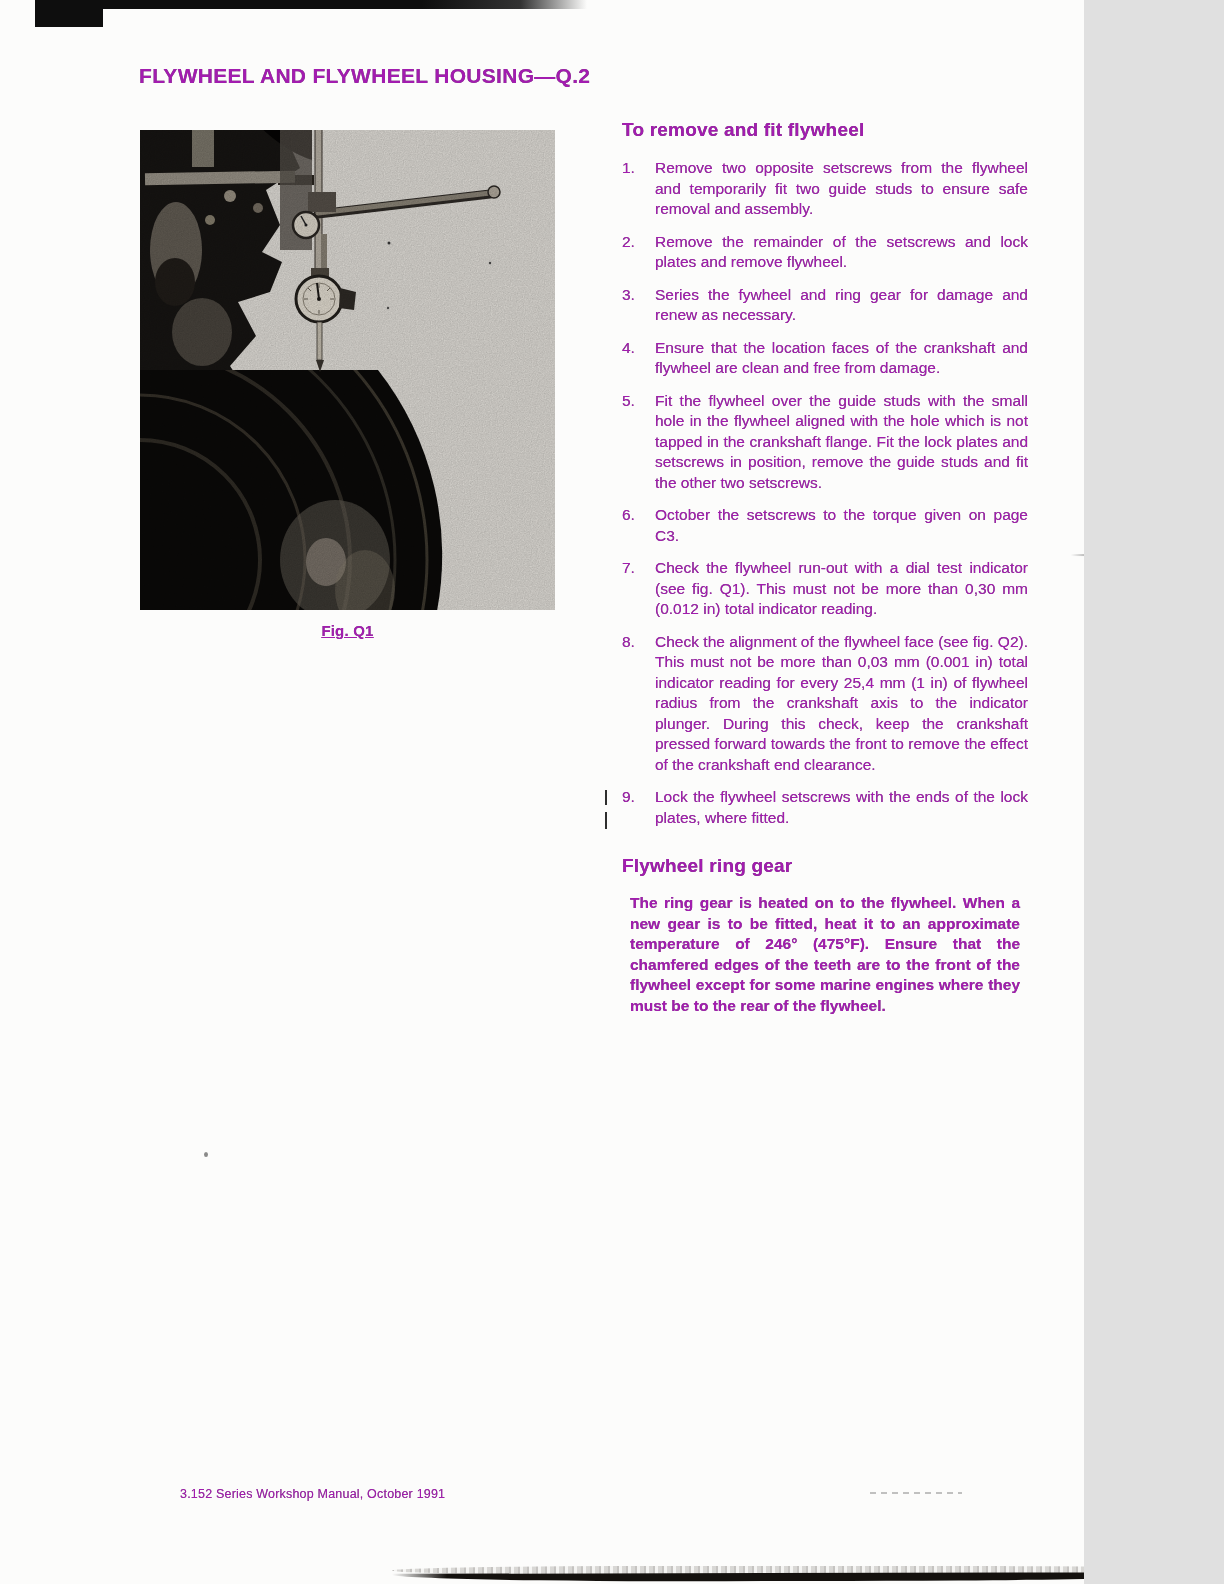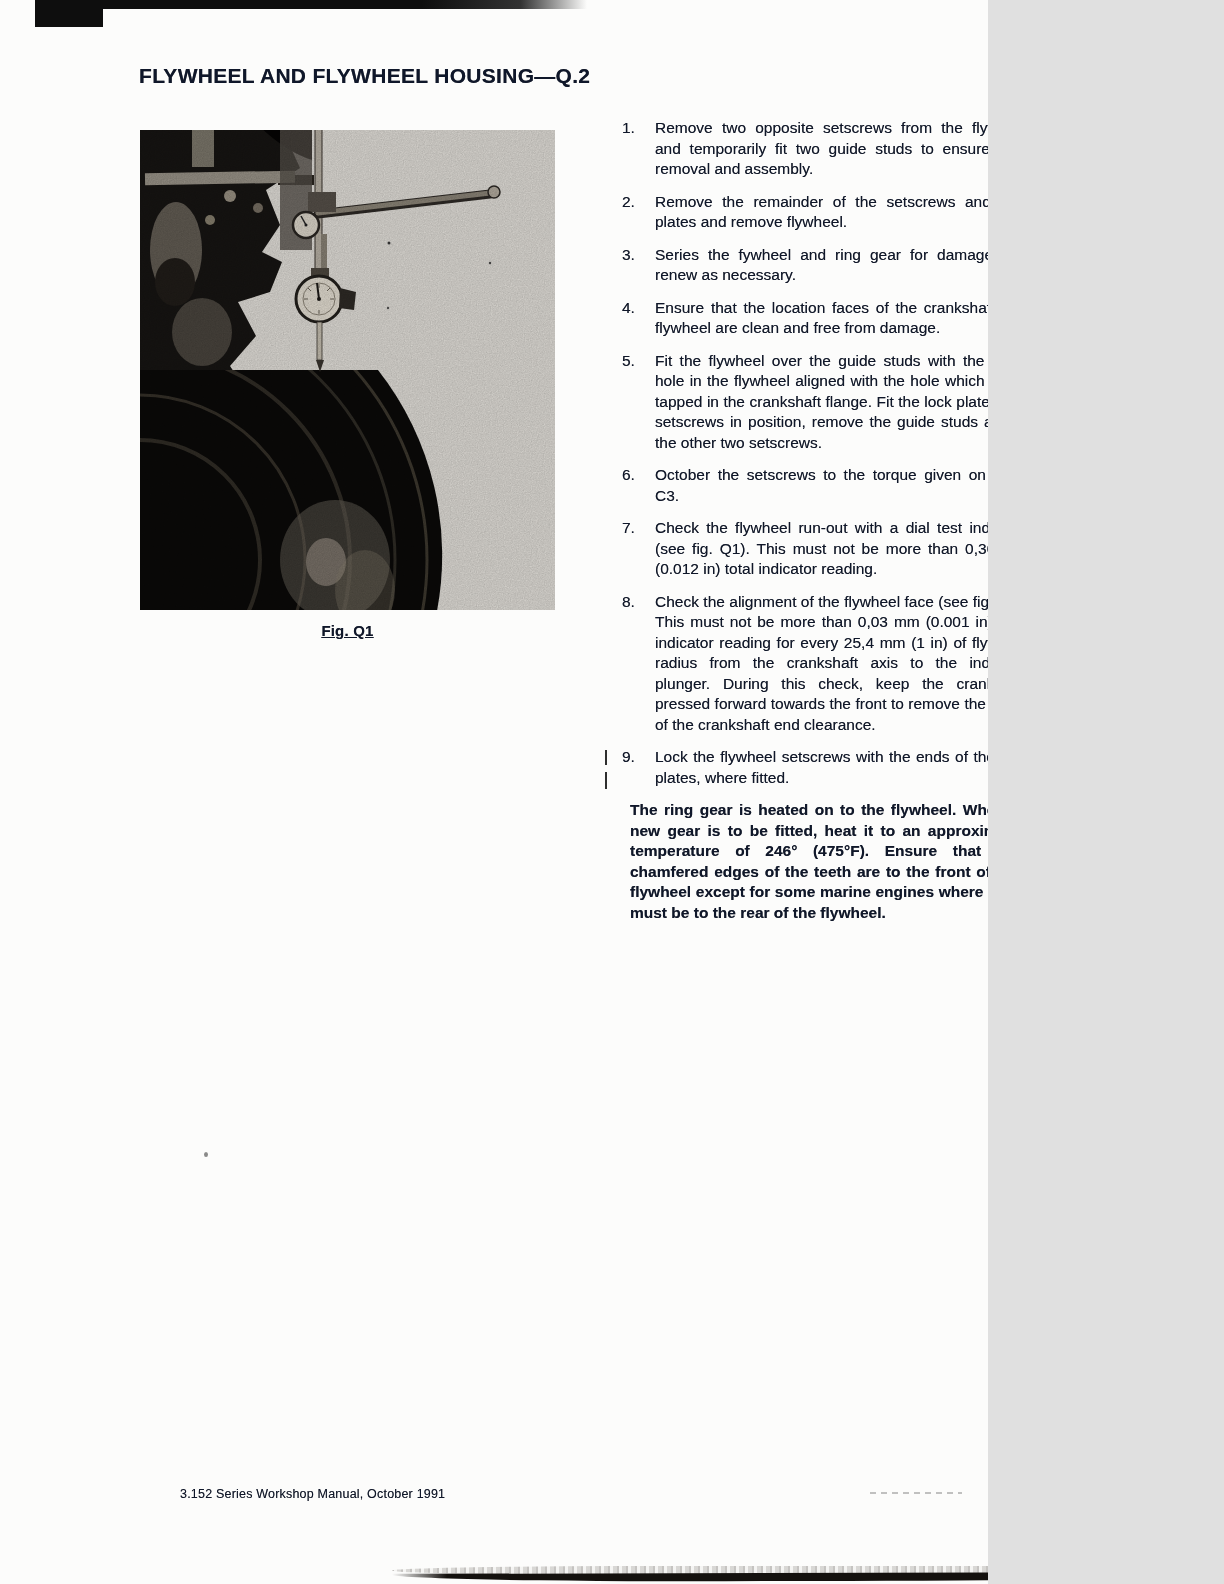--- a/index.html
+++ b/index.html
@@ -1,20 +1,20 @@
 <!DOCTYPE html>
 <html><head>
 <meta charset="utf-8">
 <style>
   html,body { margin:0; padding:0; background:#e0e0e0; }
   .page {
-    position:relative; width:988px; height:1584px;
+    position:relative; width:1084px; height:1584px;
     background:#fcfcfb; overflow:hidden;
     font-family:"Liberation Sans", sans-serif;
-    color:#0f172a;
+    color:#a21caf;
   }
   
   .corner-block { position:absolute; left:35px; top:0; width:68px; height:27px; background:#0e0e0e; }
   .corner-bar   { position:absolute; left:35px; top:0; width:552px; height:9px;
                   background:linear-gradient(90deg,#0e0e0e 70%, #333 88%, rgba(14,14,14,0) 100%); }
   .bottom-band  { position:absolute; left:392px; top:1564px; width:832px; height:20px; }
   .bottom-band .speckle {
      position:absolute; left:0; top:2px; width:100%; height:9px; opacity:.55;
      background:repeating-linear-gradient(90deg, rgba(70,64,58,.55) 0 2px, rgba(150,143,134,.12) 2px 5px, rgba(90,84,76,.4) 5px 9px);
      border-radius:40%/60%;
@@ -159,20 +159,21 @@
       <circle cx="249" cy="113" r="1.5" fill="#3a3a3a"></circle>
       <circle cx="350" cy="133" r="1.2" fill="#4a4a4a"></circle>
       <circle cx="248" cy="178" r="1.2" fill="#555"></circle>
 
       <rect x="0" y="0" width="415" height="480" filter="url(#grain)" opacity="0.22"></rect>
     </svg>
     <div class="figure-caption">Fig. Q1</div>
   </div>
 
   <div class="col">
+    <h2>To remove and fit flywheel</h2>
     <div id="steps-list">
   <div class="step">
     <span class="step-num">1.</span>
     <span class="step-text">Remove two opposite setscrews from the flywheel and temporarily fit two guide studs to ensure safe removal and assembly.</span>
   </div>
 
   <div class="step">
     <span class="step-num">2.</span>
     <span class="step-text">Remove the remainder of the setscrews and lock plates and remove flywheel.</span>
   </div>
@@ -206,17 +207,18 @@
     <span class="step-num">8.</span>
     <span class="step-text">Check the alignment of the flywheel face (see fig. Q2). This must not be more than 0,03 mm (0.001 in) total indicator reading for every 25,4 mm (1 in) of flywheel radius from the crankshaft axis to the indicator plunger. During this check, keep the crankshaft pressed forward towards the front to remove the effect of the crankshaft end clearance.</span>
   </div>
 
   <div class="step marked">
     <span class="step-num">9.</span>
     <span class="step-text">Lock the flywheel setscrews with the ends of the lock plates, where fitted.</span>
   </div>
 </div>
 
+    <h3>Flywheel ring gear</h3>
     <p class="ring-gear-body">The ring gear is heated on to the flywheel. When a new gear is to be fitted, heat it to an approximate temperature of 246° (475°F). Ensure that the chamfered edges of the teeth are to the front of the flywheel except for some marine engines where they must be to the rear of the flywheel.</p>
   </div>
 
   <div class="doc-footer">3.152 Series Workshop Manual, October 1991</div>
 </div>
 
 </body></html>

